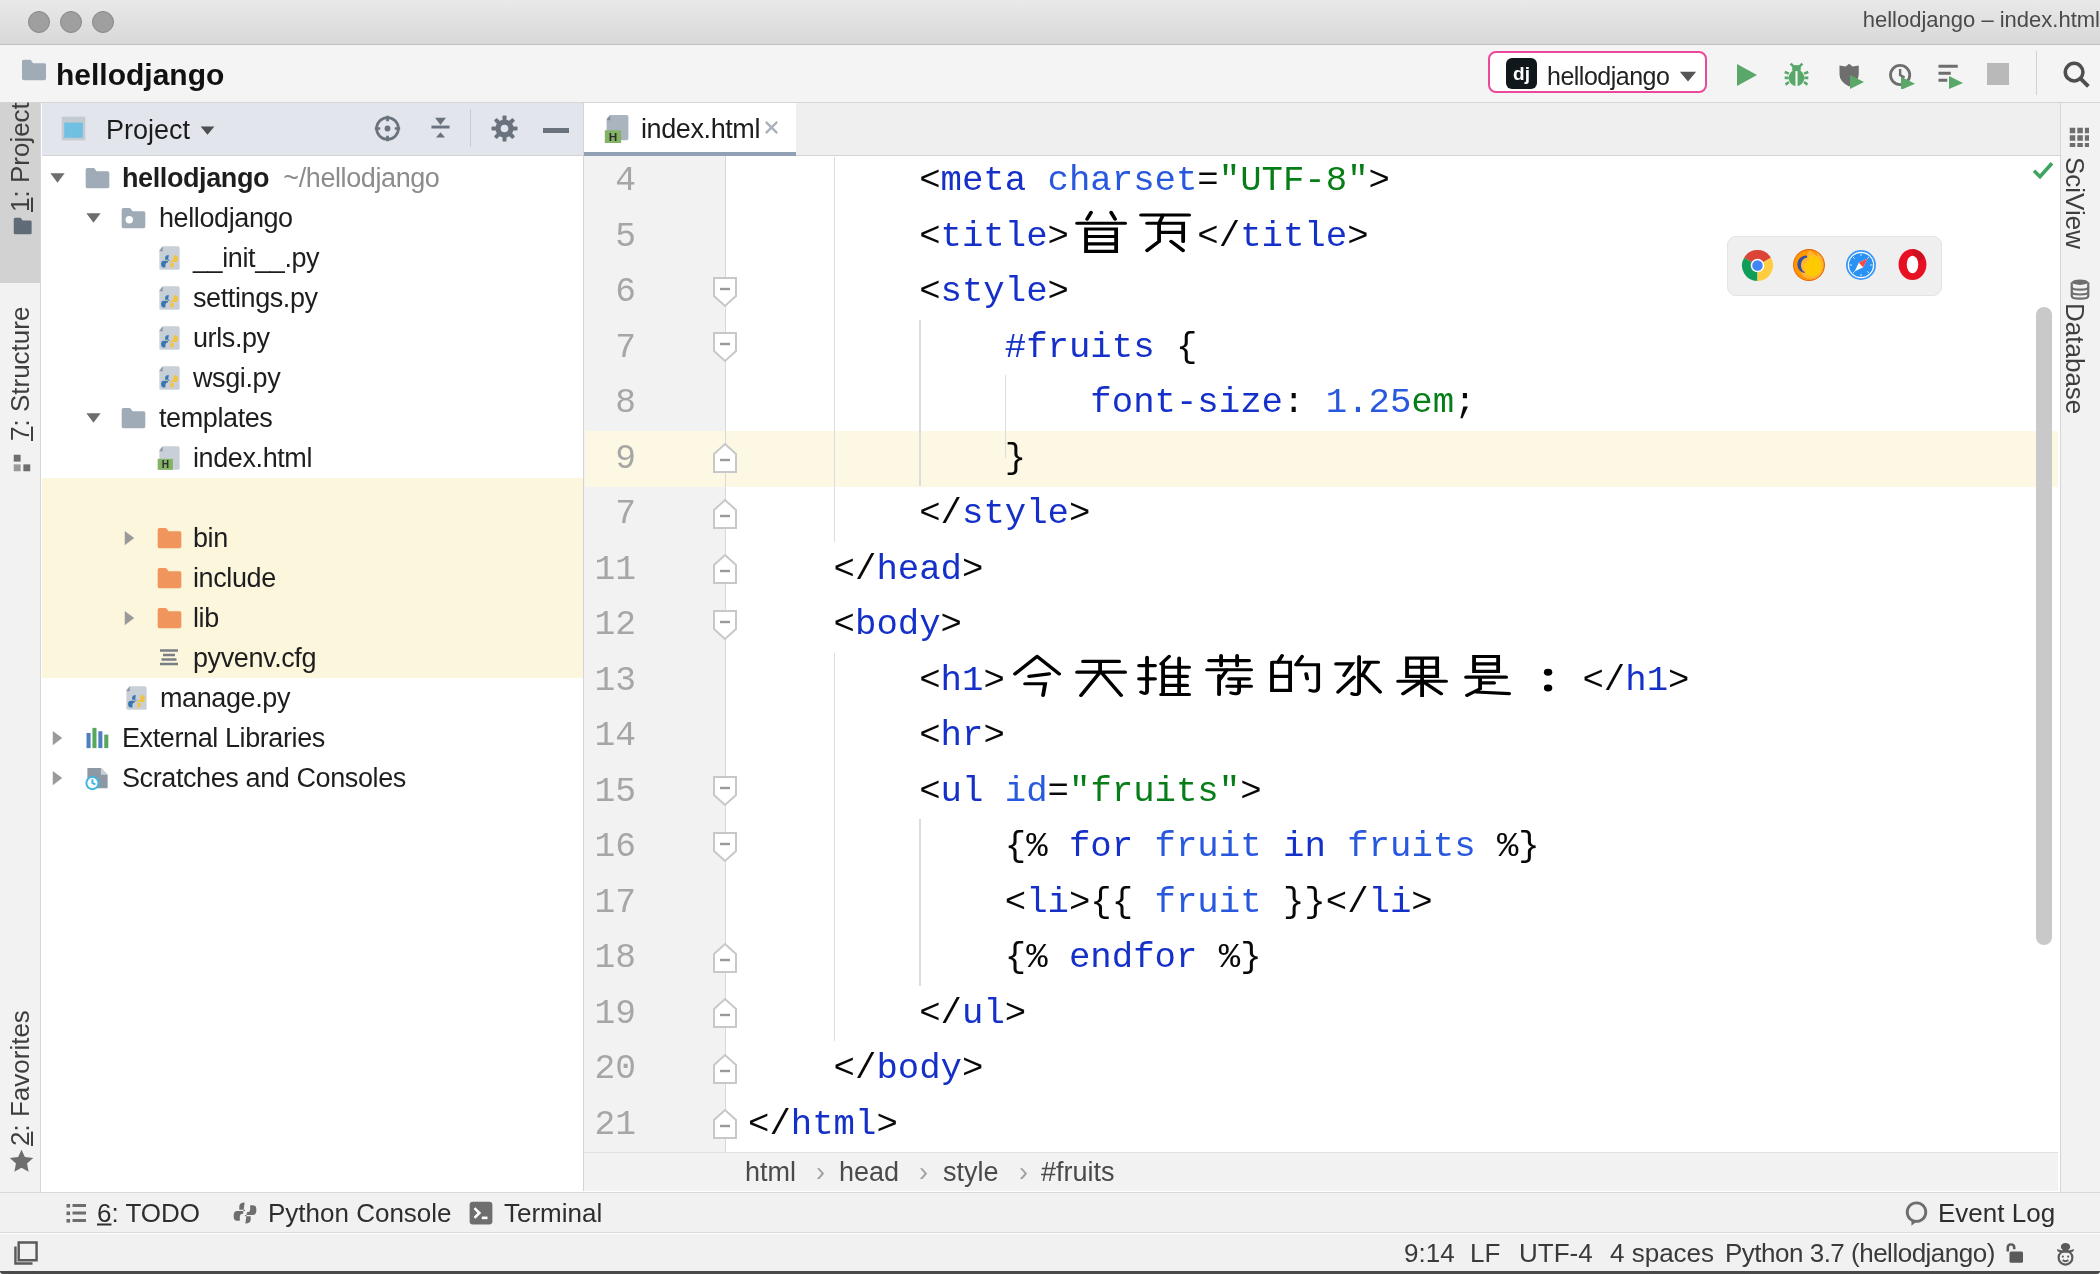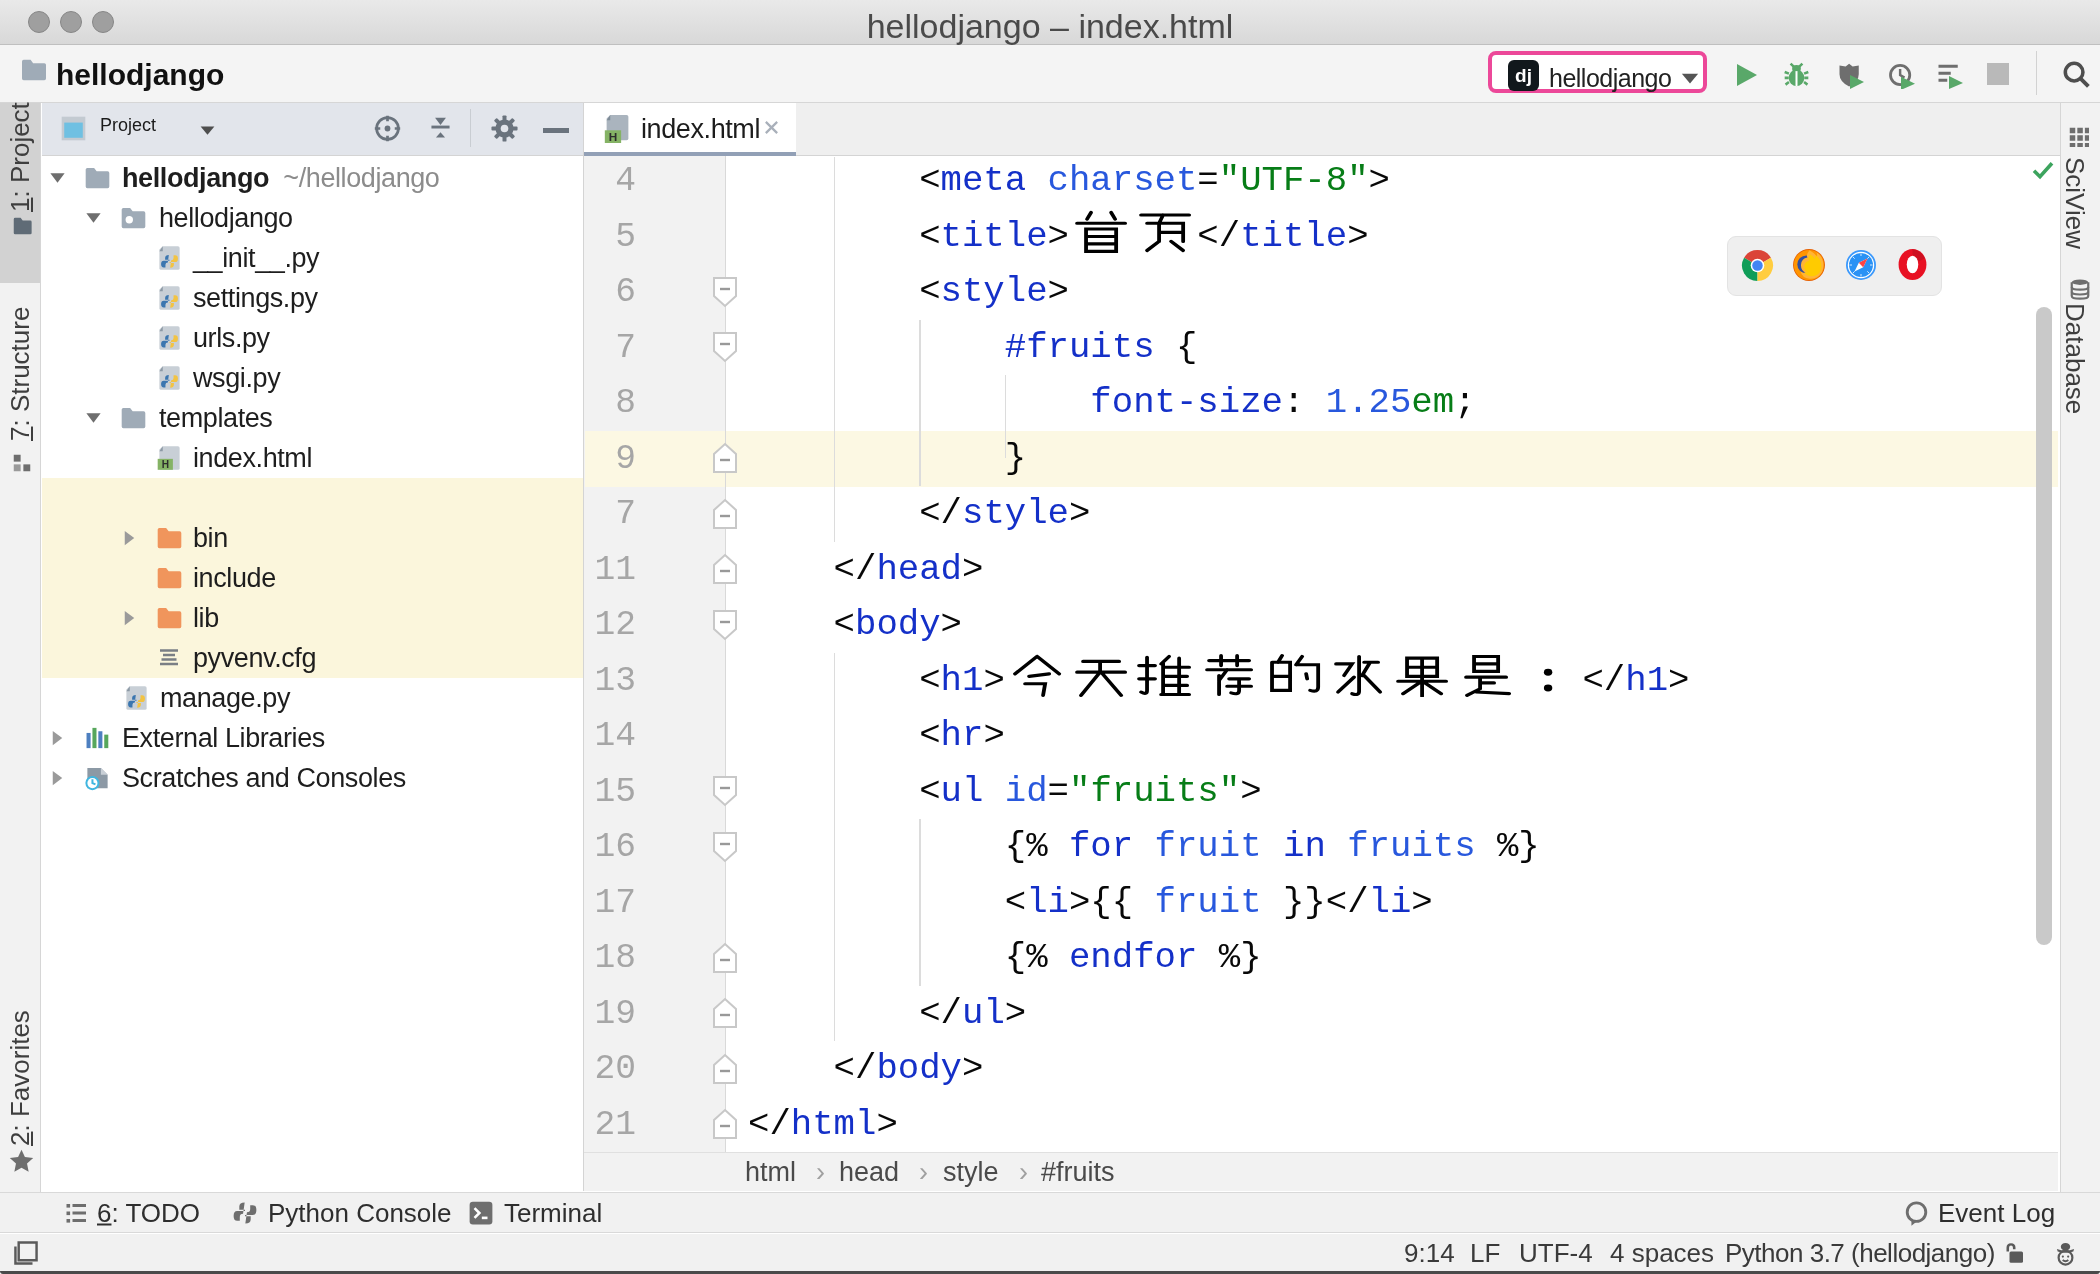--- a/index.html
+++ b/index.html
@@ -1,24 +1,24 @@
 <!DOCTYPE html>
 <html><head><meta charset="utf-8"><style>
 * { margin:0; padding:0; box-sizing:border-box; }
 html,body { width:2100px; height:1274px; overflow:hidden; }
 body { font-family:"Liberation Sans",sans-serif; position:relative; background:#fff; }
 .abs { position:absolute; }
 
 #titlebar { left:0; top:0; width:2100px; height:45px; background:linear-gradient(#e9e9e9,#d8d8d8); border-bottom:1px solid #bfbfbf; }
 .tl-btn { position:absolute; top:11px; width:22px; height:22px; border-radius:50%; background:#9f9f9f; border:1px solid #878787; }
-#wtitle { position:absolute; top:7px; left:0; width:2100px; text-align:center; font-size:34px; color:#4a4a4a; }
+#wtitle { position:absolute; top:7px; left:0; width:2100px; text-align:right; font-size:22px; color:#4a4a4a; }
 
 #toolbar { left:0; top:45px; width:2100px; height:58px; background:#f4f4f4; border-bottom:1px solid #d6d6d6; }
 #ptitle { position:absolute; left:56px; top:13px; font-size:30px; font-weight:bold; color:#111; }
-#runbox { position:absolute; left:1488px; top:6px; width:219px; height:42px; background:#fff; border:4px solid #ec4899; border-radius:8px; }
+#runbox { position:absolute; left:1488px; top:6px; width:219px; height:42px; background:#fff; border:2px solid #ec4899; border-radius:8px; }
 #dj { position:absolute; left:16px; top:5px; width:31px; height:31px; background:#11181c; border-radius:6px; color:#fff; font-size:19px; font-weight:bold; text-align:center; line-height:31px; }
 #runname { position:absolute; left:57px; top:9px; font-size:25px; color:#222; letter-spacing:-0.5px; }
 
 #lstripe { left:0; top:103px; width:41px; height:1090px; background:#f2f2f2; border-right:1px solid #d6d6d6; }
 #lstripe .active { position:absolute; left:0; top:0; width:40px; height:180px; background:#d2d2d2; }
 .vtextL { position:absolute; transform:rotate(-90deg); transform-origin:left top; font-size:26px; color:#3e3e3e; white-space:nowrap; }
 .vtextR { position:absolute; transform:rotate(90deg); transform-origin:left top; font-size:26px; color:#3e3e3e; white-space:nowrap; }
 
 #pheader { left:42px; top:103px; width:541px; height:53px; background:#e2e5eb; border-bottom:1px solid #d4d4d4; }
 #tree { left:42px; top:156px; width:541px; height:1035px; background:#fff; }
@@ -126,21 +126,21 @@
 <div class="vtextL" style="left:5px;top:1146px"><u>2</u>: Favorites</div>
 <svg class="abs" style="left:8px;top:1148px;width:27px;height:26px" viewBox="0 0 16 16">
     <path d="M8 1 L10.1 5.6 L15.2 6.2 L11.4 9.6 L12.4 14.6 L8 12.1 L3.6 14.6 L4.6 9.6 L0.8 6.2 L5.9 5.6 Z" fill="#6e6e6e"></path>
   </svg>
 
 <div class="abs" id="pheader">
  <svg class="abs" style="left:18px;top:12px;width:27px;height:27px" viewBox="0 0 16 16">
       <rect x="1" y="1" width="14" height="14" fill="#c3cad1"></rect>
       <rect x="2.5" y="4.5" width="11" height="9" fill="#6fc0e2"></rect>
     </svg>
- <div class="abs" style="left:58px;top:12px;font-size:18px;color:#1b1b1b">Project</div>
+ <div class="abs" style="left:64px;top:12px;font-size:27px;color:#1b1b1b">Project</div>
  <svg class="abs" style="left:157px;top:22px;width:17px;height:11px" viewBox="0 0 12 8">
       <path d="M1 1 L11 1 L6 7 Z" fill="#4e4e4e"></path>
     </svg>
  <svg class="abs" style="left:331px;top:11px;width:29px;height:29px" viewBox="0 0 16 16">
       <circle cx="8" cy="8" r="6" fill="none" stroke="#6a737d" stroke-width="1.5"></circle>
       <path d="M8 1 V4 M8 12 V15 M1 8 H4 M12 8 H15" stroke="#6a737d" stroke-width="1.5"></path>
       <circle cx="8" cy="8" r="1.6" fill="#6a737d"></circle>
     </svg>
  <svg class="abs" style="left:384px;top:11px;width:29px;height:29px" viewBox="0 0 16 16">
       <path d="M8 2 L11 6 L5 6 Z" fill="#6a737d" transform="rotate(180 8 4)"></path>

